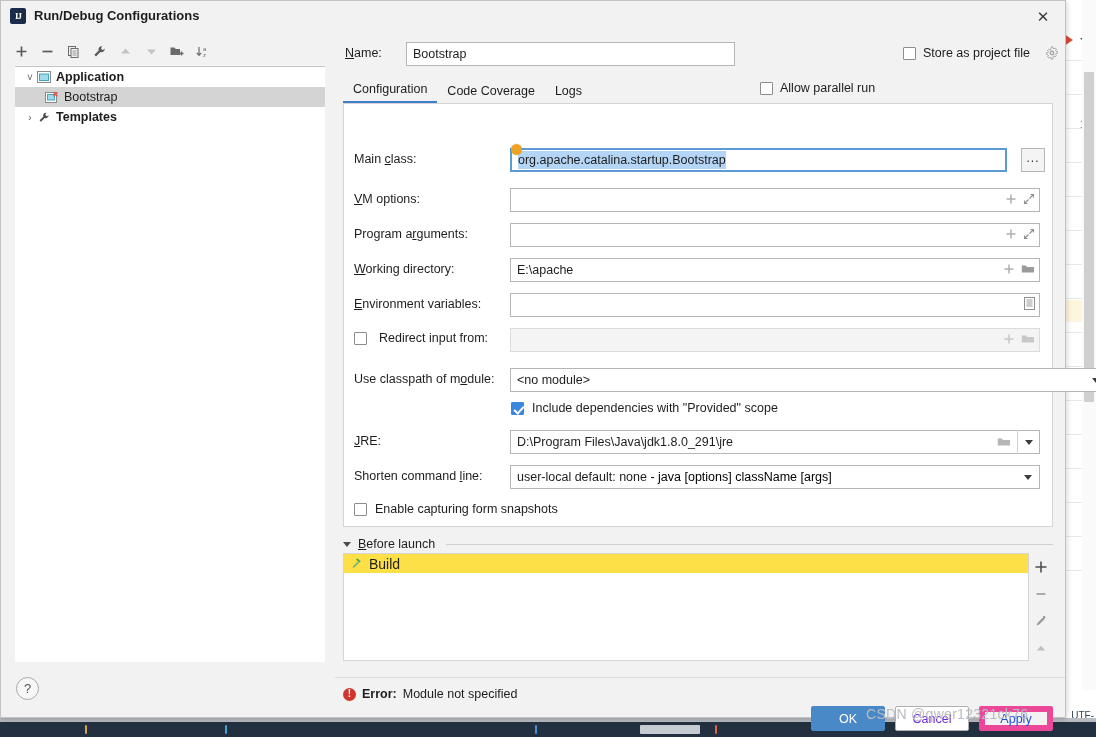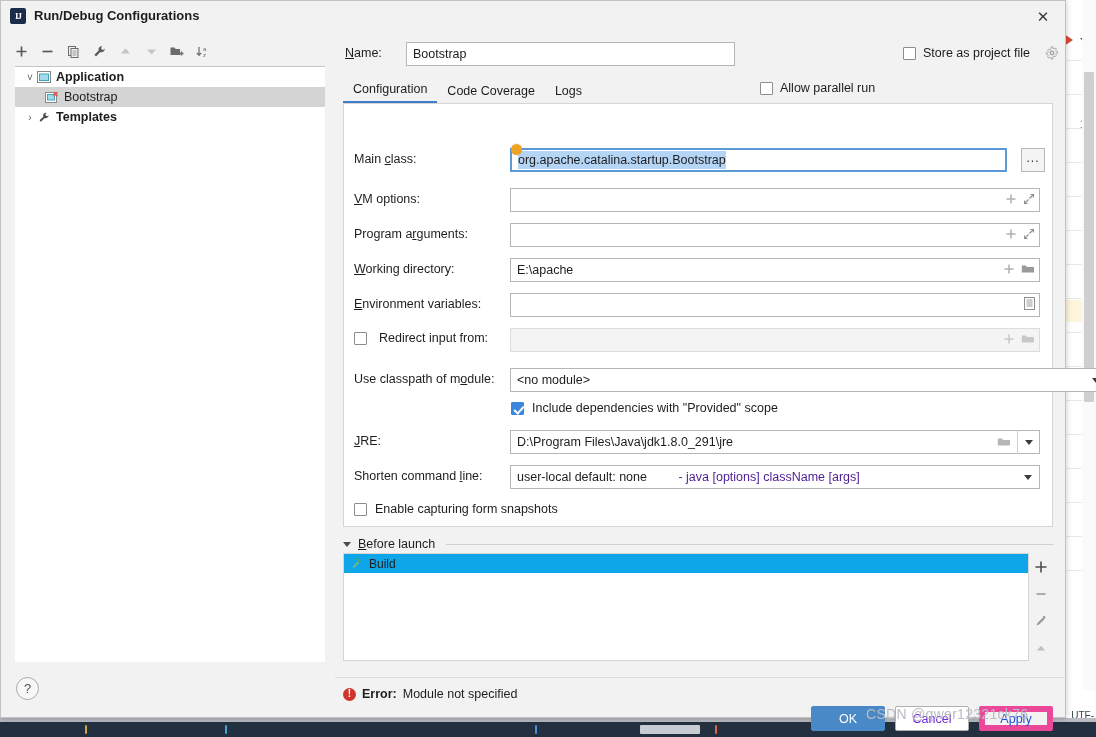--- a/index.html
+++ b/index.html
@@ -112,35 +112,35 @@
     letter-spacing: 1px; padding-bottom: 5px;
   }
   .combo {
     position: absolute; height: 24px; border: 1px solid #b6b6b6; background: #fff;
     display: flex; align-items: center; padding: 0 2px 0 6px; font-size: 12.5px;
   }
   .combo .cval { flex: 1; overflow: hidden; white-space: nowrap; }
   .combo .carrow { width: 18px; display: flex; align-items: center; justify-content: center; }
   .tri-down { width: 0; height: 0; border-top: 5px solid #3c3c3c; border-left: 4px solid transparent; border-right: 4px solid transparent; }
   .split-arrow { width: 22px; height: 24px; border-left: 1px solid #d0d0d0; display: flex; align-items: center; justify-content: center; }
-  .mini { color: #4c1d95; margin-left: 28px; }
+  .mini { color: #000000; }
   .cursor-dot {
     position: absolute; width: 11px; height: 11px; border-radius: 50%;
     background: #efa325; box-shadow: 0 0 0 1px rgba(0,0,0,.05);
   }
 
   .bl-header { position: absolute; left: 8px; top: 503px; right: 12px; height: 18px; display: flex; align-items: center; gap: 7px; }
   .bl-header .tri { width: 0; height: 0; border-top: 5px solid #4b4b4b; border-left: 4px solid transparent; border-right: 4px solid transparent; }
   .bl-header .lbl { font-size: 12.5px; }
   .bl-header .rule { flex: 1; height: 1px; background: #d0d0d0; margin-left: 4px; }
   .bl-list {
     position: absolute; left: 8px; top: 521px; right: 36px; height: 108px;
     background: #fff; border: 1px solid #d5d5d5;
   }
-  .bl-item { display: flex; align-items: center; gap: 6px; height: 19px; padding-left: 6px; background: #0ea5e9; font-size: 12px; cursor: pointer; }
+  .bl-item { display: flex; align-items: center; gap: 6px; height: 19px; padding-left: 6px; background: #fde047; font-size: 14px; cursor: pointer; }
   .bl-side { position: absolute; right: 12px; top: 521px; width: 24px; height: 108px;
     display: flex; flex-direction: column; align-items: center; gap: 0px; }
   .bl-side div { height: 27px; width: 24px; display: flex; align-items: center; justify-content: center; cursor: pointer; color: #6f6f6f; }
 
   .footer-sep { position: absolute; left: 0; right: 0; top: 645px; height: 1px; background: #dcdcdc; }
   .err-row { position: absolute; left: 8px; top: 655px; display: flex; align-items: center; gap: 6px; font-size: 12.5px; }
   .err-ico { width: 13px; height: 13px; border-radius: 50%; background: #d0342c; color: #fff; font-size: 10px;
     font-weight: bold; display: flex; align-items: center; justify-content: center; line-height: 1; }
   .btn-row { position: absolute; right: 12px; top: 674px; display: flex; gap: 10px; }
   .btn { height: 25px; min-width: 74px; font-size: 12.5px; border-radius: 2px; cursor: pointer;

